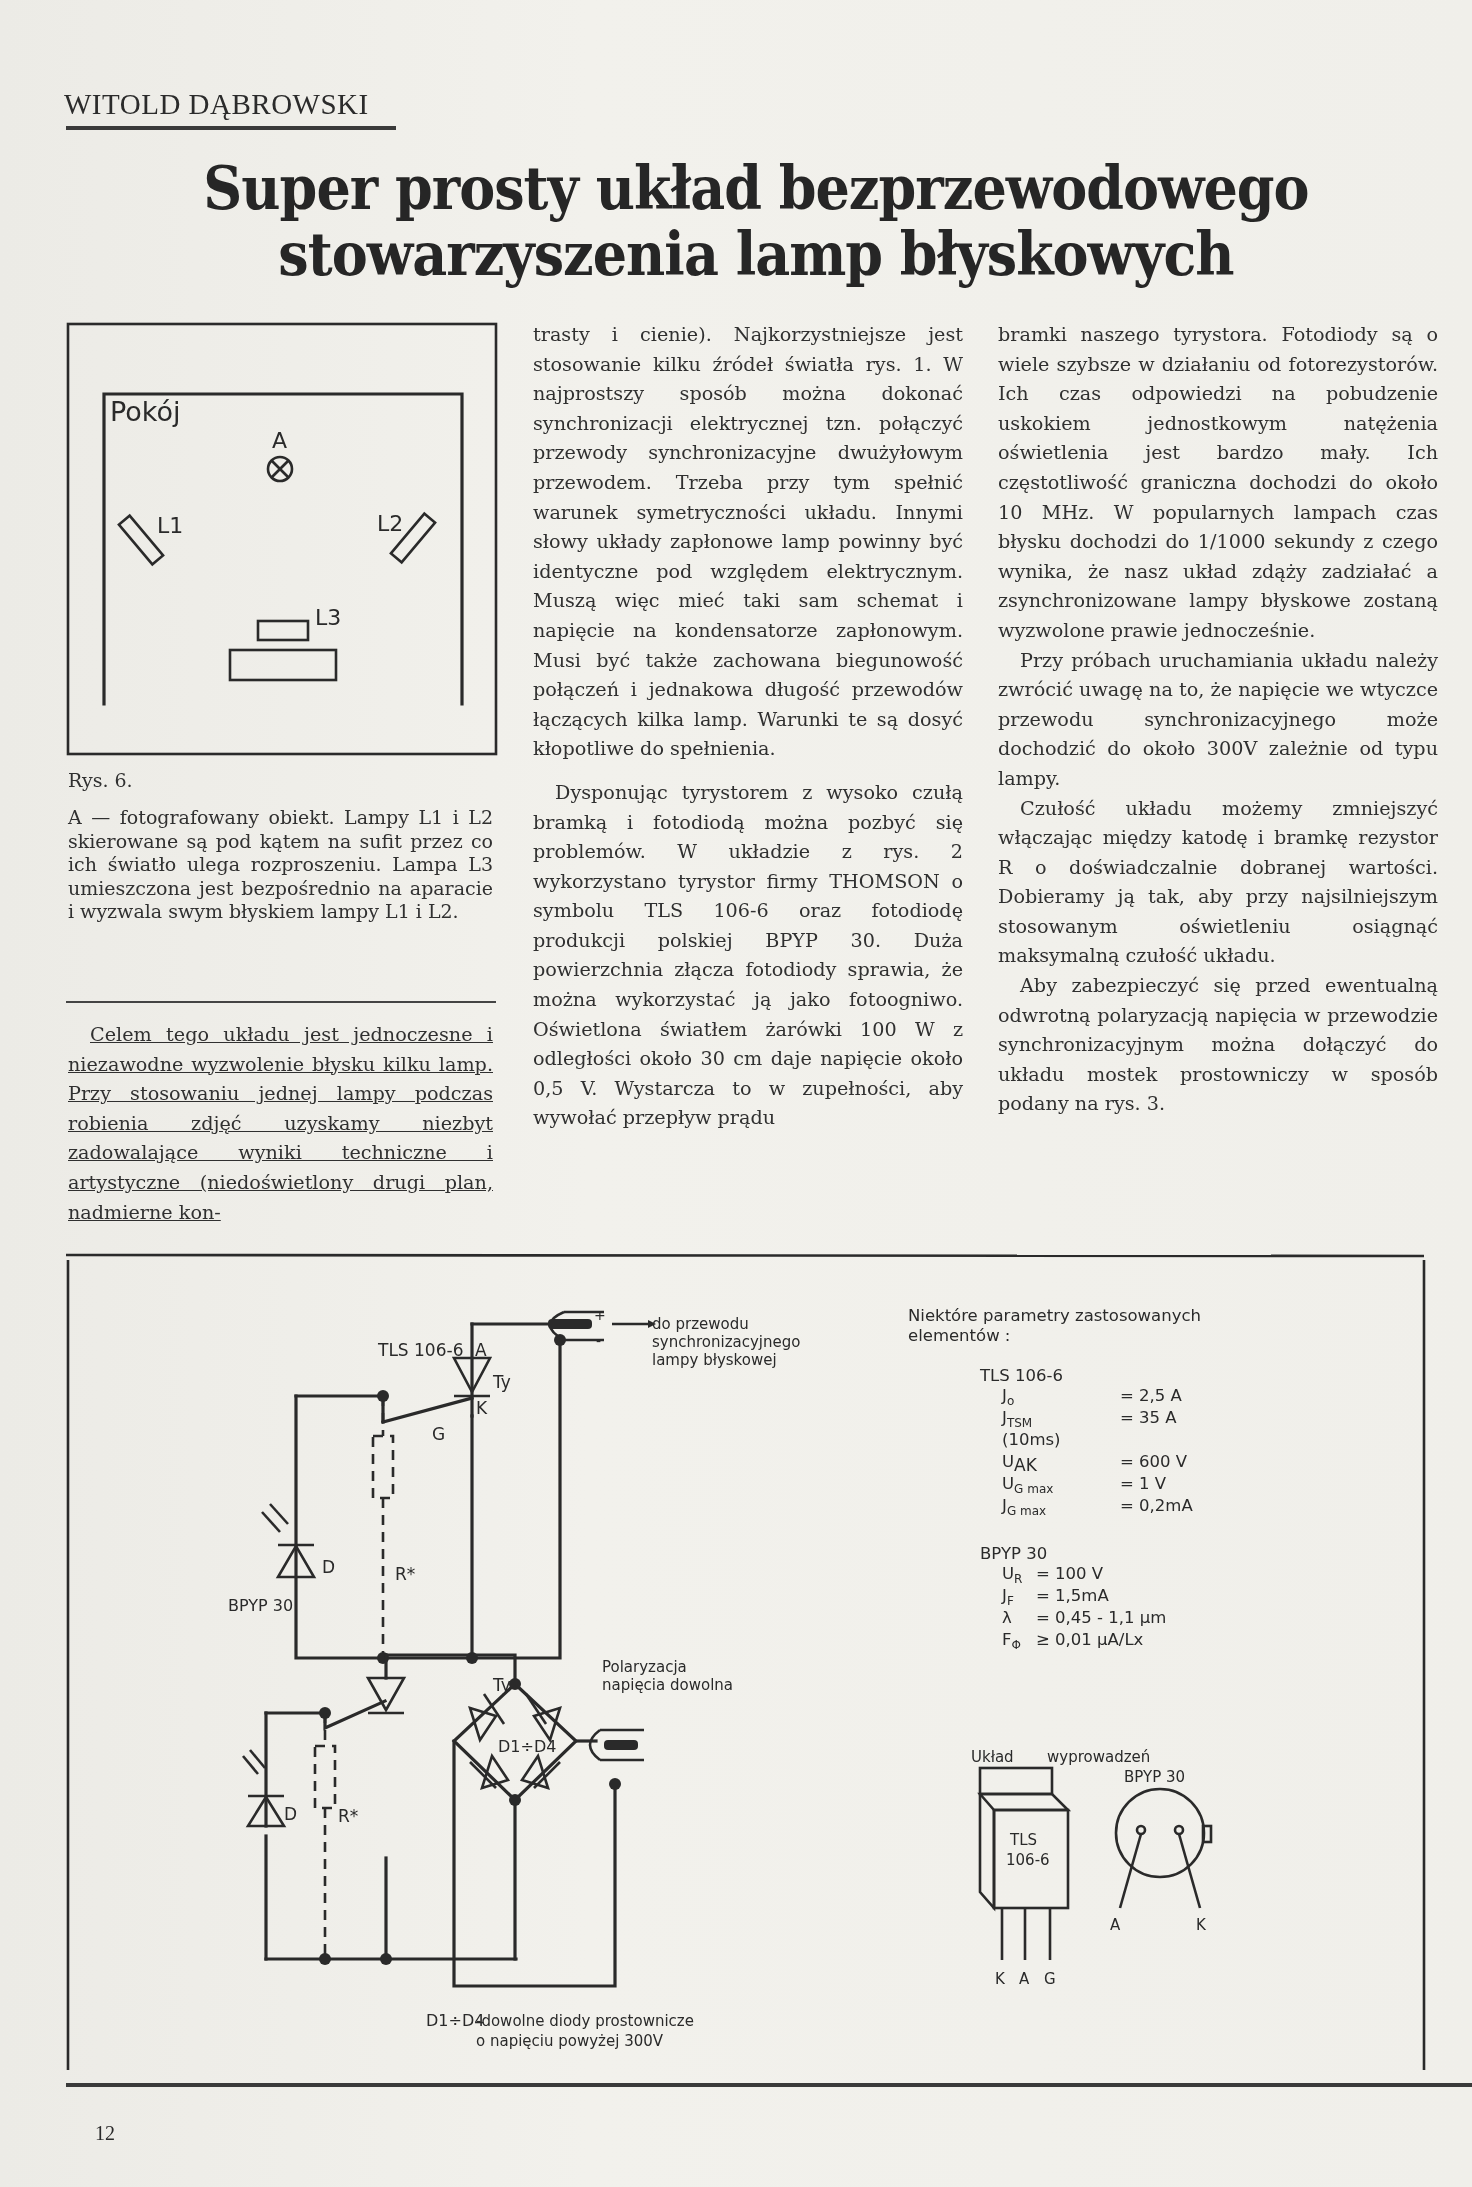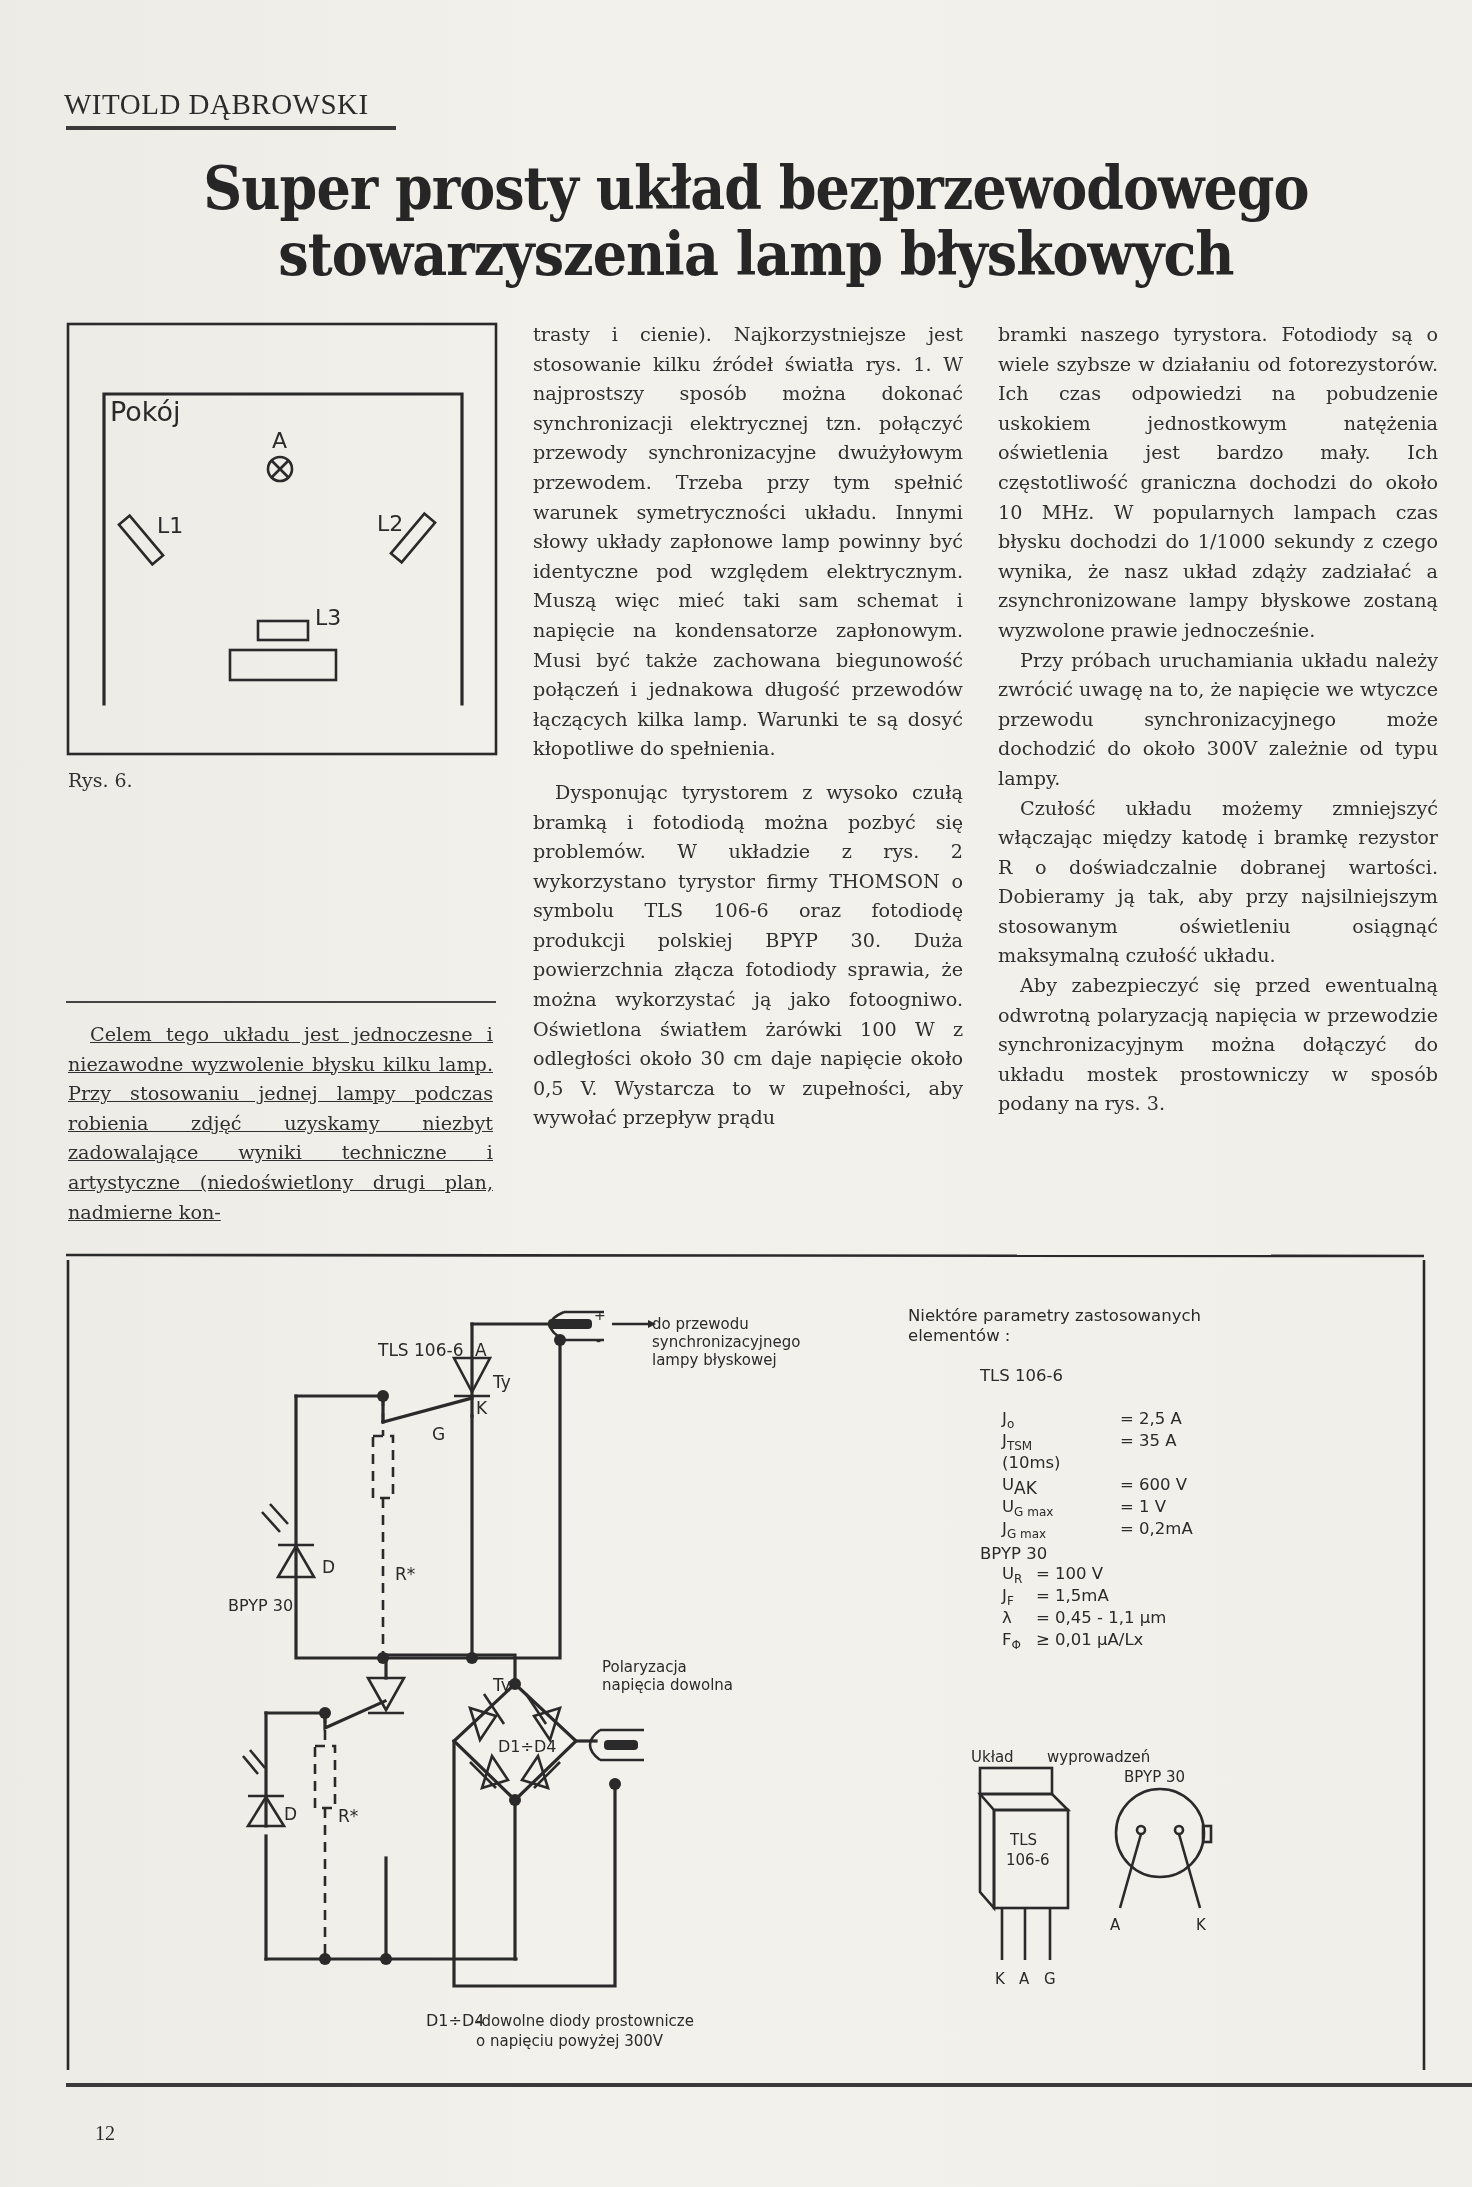--- a/index.html
+++ b/index.html
@@ -66,20 +66,21 @@
     <g>
       <rect x="344" y="194" width="14" height="52" transform="rotate(40 351 220)" class="wt"></rect>
     </g>
     <text x="315" y="213" font-size="22" class="schem-text">L2</text>
     <rect x="196" y="303" width="50" height="19" class="wt"></rect>
     <text x="253" y="307" font-size="22" class="schem-text">L3</text>
     <rect x="168" y="332" width="106" height="30" class="wt"></rect>
   </svg>
 
   <div class="abs col fig1-caption-num">Rys. 6.</div>
+  <div class="abs col fig1-caption">A — fotografowany obiekt. Lampy L1 i L2 skierowane są pod kątem na sufit przez co ich światło ulega rozproszeniu. Lampa L3 umieszczona jest bezpośrednio na aparacie i wyzwala swym błyskiem lampy L1 i L2.</div>
   <div class="abs fig1-rule"></div>
 
   <div class="abs col col1 col1-body">
     <p class="indent">Celem tego układu jest jednoczesne i niezawodne wyzwolenie błysku kilku lamp. Przy stosowaniu jednej lampy podczas robienia zdjęć uzyskamy niezbyt zadowalające wyniki techniczne i artystyczne (niedoświetlony drugi plan, nadmierne kon-</p>
   </div>
   <div class="abs col col2">
     <p>trasty i cienie). Najkorzystniejsze jest stosowanie kilku źródeł światła rys. 1. W najprostszy sposób można dokonać synchronizacji elektrycznej tzn. połączyć przewody synchronizacyjne dwużyłowym przewodem. Trzeba przy tym spełnić warunek symetryczności układu. Innymi słowy układy zapłonowe lamp powinny być identyczne pod względem elektrycznym. Muszą więc mieć taki sam schemat i napięcie na kondensatorze zapłonowym. Musi być także zachowana biegunowość połączeń i jednakowa długość przewodów łączących kilka lamp. Warunki te są dosyć kłopotliwe do spełnienia.</p>
     <p class="indent" style="margin-top:14px;">Dysponując tyrystorem z wysoko czułą bramką i fotodiodą można pozbyć się problemów. W układzie z rys. 2 wykorzystano tyrystor firmy THOMSON o symbolu TLS 106-6 oraz fotodiodę produkcji polskiej BPYP 30. Duża powierzchnia złącza fotodiody sprawia, że można wykorzystać ją jako fotoogniwo. Oświetlona światłem żarówki 100 W z odległości około 30 cm daje napięcie około 0,5 V. Wystarcza to w zupełności, aby wywołać przepływ prądu</p>
   </div>
   <div class="abs col col3">
@@ -233,21 +234,21 @@
     <text x="1047" y="522" font-size="15" class="schem-text">wyprowadzeń</text>
   </svg>
 
   <div class="abs param-block" style="left:908px; top:1306px;">
     <div>Niektóre parametry zastosowanych</div>
     <div>elementów :</div>
   </div>
   <div class="abs param-block" style="left:980px; top:1366px; width:260px;">
     <div>TLS 106-6</div>
     <div id="tls-rows">
-        <div style="position: relative; height: 22px; padding-left: 22px; margin-top: 23px;"><span>J<sub style="font-size: 12px;">o</sub></span><span style="position: absolute; left: 140px; top: 0px;">= 2,5 A</span></div>
+        <div style="position: relative; height: 22px; padding-left: 22px;"><span>J<sub style="font-size: 12px;">o</sub></span><span style="position: absolute; left: 140px; top: 0px;">= 2,5 A</span></div>
         <div style="position: relative; height: 22px; padding-left: 22px;"><span>J<sub style="font-size: 12px;">TSM</sub></span><span style="position: absolute; left: 140px; top: 0px;">= 35 A</span></div>
         <div style="position: relative; height: 22px; padding-left: 22px;"><span>(10ms)<sub style="font-size: 12px;"></sub></span><span style="position: absolute; left: 140px; top: 0px;"></span></div>
         <div style="position: relative; height: 22px; padding-left: 22px;"><span>U<sub style="font-size: 17px;">AK</sub></span><span style="position: absolute; left: 140px; top: 0px;">= 600 V</span></div>
         <div style="position: relative; height: 22px; padding-left: 22px;"><span>U<sub style="font-size: 12px;">G max</sub></span><span style="position: absolute; left: 140px; top: 0px;">= 1 V</span></div>
         <div style="position: relative; height: 22px; padding-left: 22px;"><span>J<sub style="font-size: 12px;">G max</sub></span><span style="position: absolute; left: 140px; top: 0px;">= 0,2mA</span></div>
       </div>
   </div>
   <div class="abs param-block" style="left:980px; top:1544px; width:260px;">
     <div>BPYP 30</div>
     <div id="bpyp-rows">

